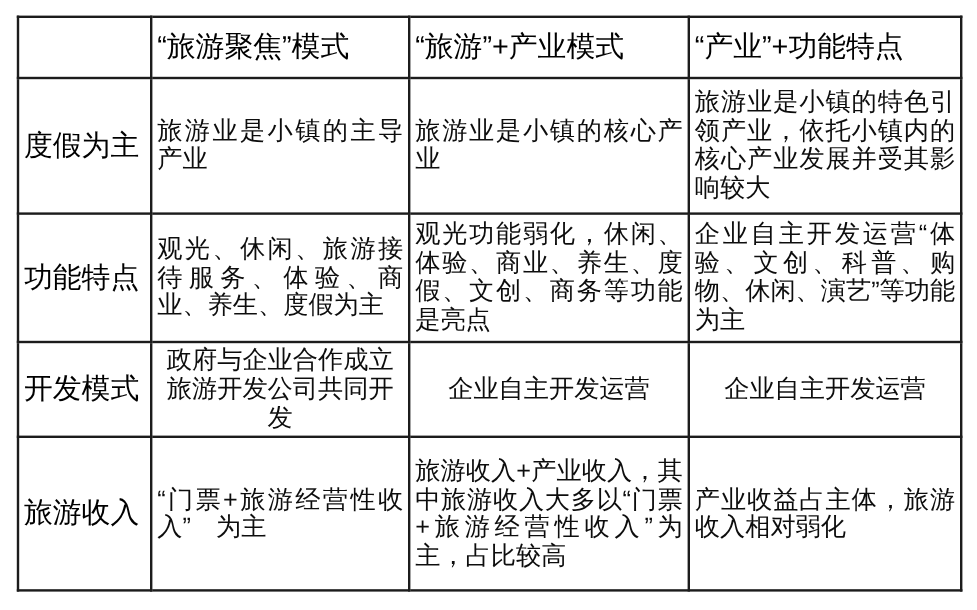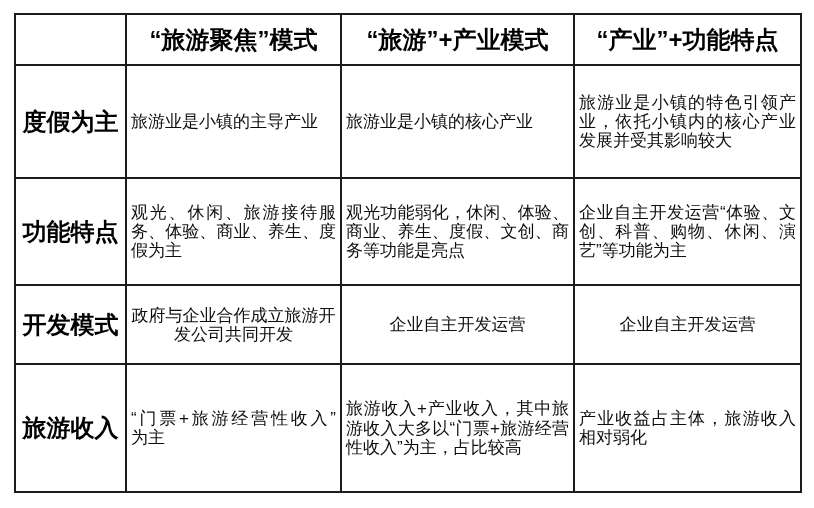--- a/index.html
+++ b/index.html
@@ -31,29 +31,29 @@
   .cmp col.c2 { width: 233px; }
   .cmp col.c3 { width: 227px; }
 
   .cmp th, .cmp td {
     border: 2px solid #1c1c1c;
     vertical-align: middle;
     padding: 2px 4px;
     overflow: hidden;
   }
   .cmp th {
-    font-weight: bold;
-    text-align: center;
+    font-weight: normal;
+    text-align: left;
     font-size: 24px;
     line-height: 1.15;
     color: #000000;
     border-radius: 21px;
   }
   .cmp td {
-    font-size: 17px;
+    font-size: 21px;
     line-height: 1.13;
     text-align: justify;
     text-justify: inter-character;
     color: #0d0d0d;
   }
   .cmp td.center { text-align: center; border-radius: 29px; }
 
   tr.r-head  { height: 51px;  }
   tr.r-body1 { height: 112px; }
   tr.r-body2 { height: 107px; }

